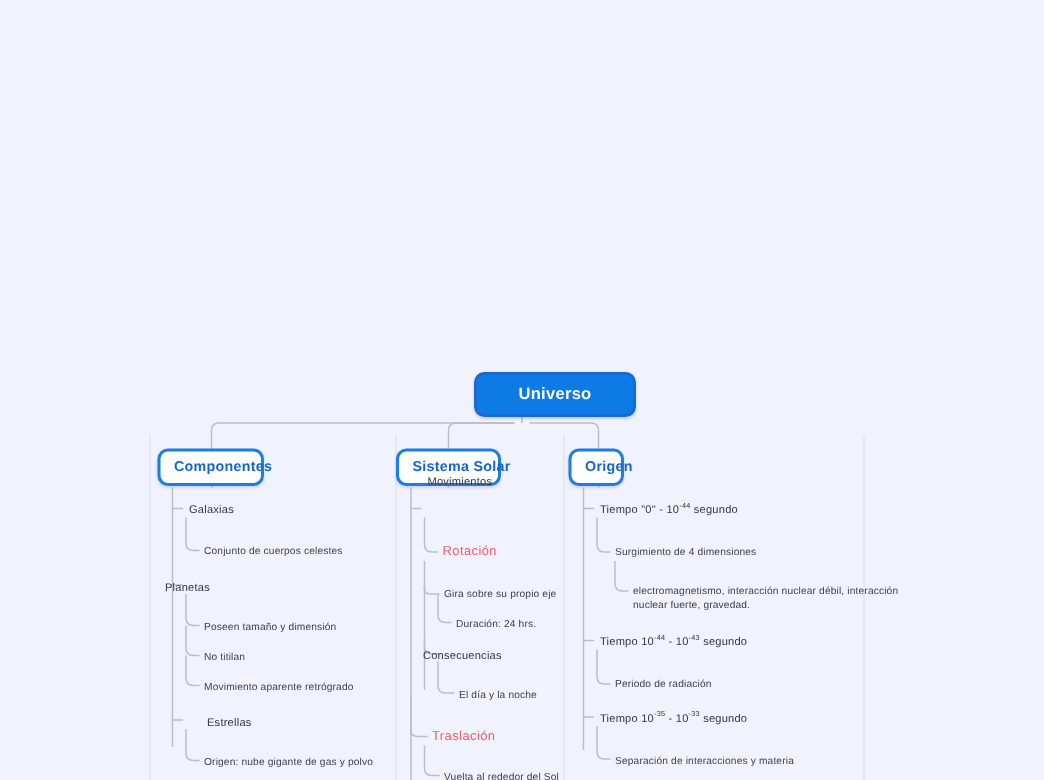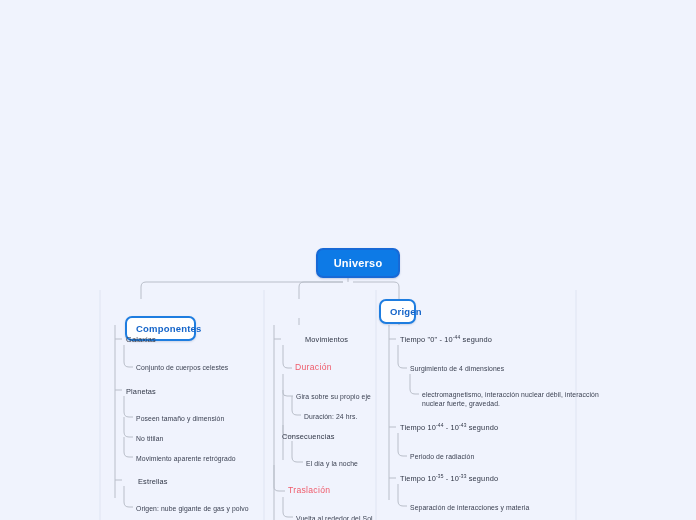--- a/index.html
+++ b/index.html
@@ -31,21 +31,21 @@
     height: 520px;
     pointer-events: none;
   }
 
   
   .root-node {
     position: absolute;
     left: 316px;
     top: 248px;
     width: 64px;
-    padding: 7px 8px;
+    padding: 7px 20px;
     background: #0d7ae6;
     border: 2px solid #1769d6;
     border-radius: 7px;
     box-shadow: 0 1px 2px rgba(40,70,130,.22);
     text-align: center;
     color: #ffffff;
     font-size: 11px;
     font-weight: bold;
     letter-spacing: .2px;
     line-height: 12px;
@@ -62,21 +62,21 @@
     color: #1565c9;
     font-size: 9.5px;
     font-weight: bold;
     letter-spacing: .2px;
     text-align: center;
     padding: 5px 9px;
     line-height: 11px;
     white-space: nowrap;
     box-sizing: border-box;
   }
-  #branch-componentes { left: 105px; top: 316px; width: 71px; margin-left: 20px; }
+  #branch-componentes { left: 105px; top: 299px; width: 71px; }
   #branch-sistema     { left: 264px; top: 299px; width: 70px; }
   #branch-origen      { left: 379px; top: 299px; width: 37px; }
 
   
   .topic {
     position: absolute;
     font-size: 7.4px;
     font-weight: normal;
     color: #2f3545;
     letter-spacing: .15px;
@@ -169,38 +169,41 @@
     </g>
   </svg>
 
   <div class="root-node">
     <span>Universo</span>
   </div>
 
   <div id="branch-componentes" class="branch-node">
     <span>Componentes</span>
   </div>
+  <div id="branch-sistema" class="branch-node">
+    <span>Sistema Solar</span>
+  </div>
   <div id="branch-origen" class="branch-node">
     <span>Origen</span>
   </div>
 
   <div class="topic" style="left:126px; top:335px;">Galaxias</div>
   <div class="leaf nowrap" style="left:136px; top:363px;">Conjunto de cuerpos celestes</div>
 
-  <div class="topic" style="left:126px; top:387px;">Planetas</div>
+  <div class="topic" style="left:110px; top:387px;">Planetas</div>
   <div class="leaf nowrap" style="left:136px; top:414px;">Poseen tamaño y dimensión</div>
   <div class="leaf nowrap" style="left:136px; top:434px;">No titilan</div>
   <div class="leaf nowrap" style="left:136px; top:454px;">Movimiento aparente retrógrado</div>
 
   <div class="topic" style="left:126px; top:477px;padding-left:12px;">Estrellas</div>
   <div class="leaf nowrap" style="left:136px; top:504px;">Origen: nube gigante de gas y polvo</div>
 
-  <div class="topic" style="left:285px; top:335px;margin-left:20px;">Movimientos</div>
-
-  <div class="topic accent" style="left:295px; top:363px;">Duración</div>
+  <div class="topic" style="left:285px; top:316px;">Movimientos</div>
+
+  <div class="topic accent" style="left:295px; top:363px;">Rotación</div>
   <div class="leaf nowrap" style="left:296px; top:392px;">Gira sobre su propio eje</div>
   <div class="leaf nowrap" style="left:304px; top:412px;">Duración: 24 hrs.</div>
 
   <div class="topic" style="left:282px; top:432px;">Consecuencias</div>
   <div class="leaf nowrap" style="left:306px; top:459px;">El día y la noche</div>
 
   <div class="topic accent" style="left:288px; top:486px;text-align:center;">Traslación</div>
   <div class="leaf nowrap" style="left:296px; top:514px;">Vuelta al rededor del Sol</div>
 
   <div class="topic" style="left:400px; top:335px;">Tiempo "0" - 10<sup>-44</sup> segundo</div>

